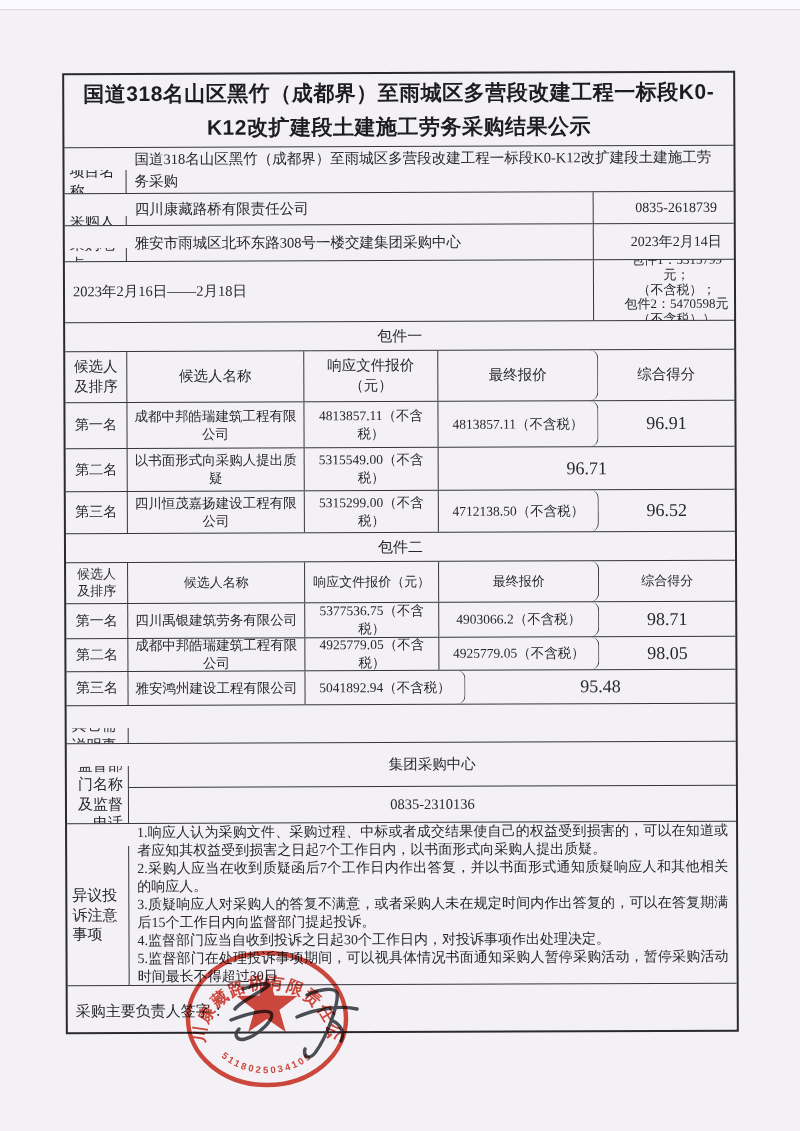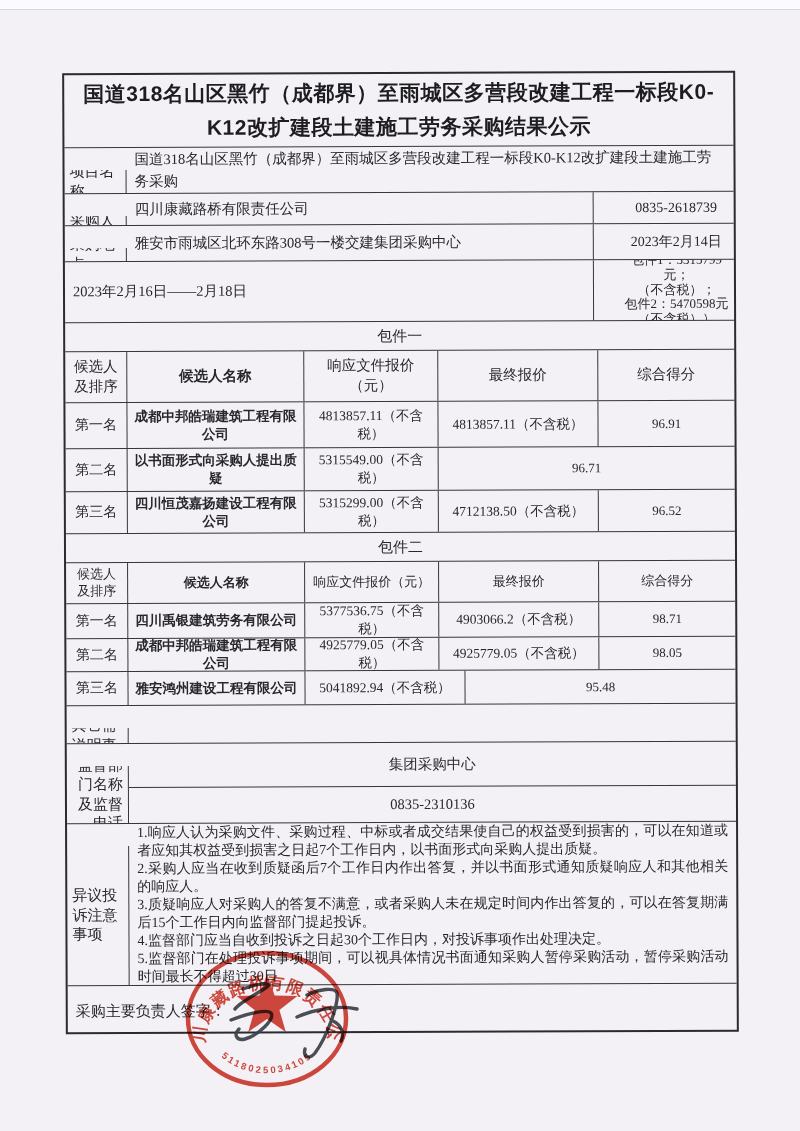--- a/index.html
+++ b/index.html
@@ -26,24 +26,24 @@
   .center{justify-content:center;text-align:center;}
   .pre{white-space:pre-line;font-family:Liberation Serif, serif;}
   .title-row{height:73px;display:flex;align-items:center;justify-content:center;border-bottom:1.5px solid #36363c;box-sizing:border-box;}
   .title-text{
     font-family:"Liberation Sans", sans-serif;font-weight:700;
     font-size:21px;line-height:1.6;text-align:center;letter-spacing:0.5px;color:#1d1d20;
     padding:0 14px;
   }
   .band{height:29px;font-size:15px;}
   .c-rank{width:62px;flex:0 0 62px;font-size:14px;word-break:break-all;padding:2px 5px;line-height:1.3;}
-  .c-name{width:177px;flex:0 0 177px;font-size:13.5px;padding:2px 3px;font-weight:bold;}
+  .c-name{width:177px;flex:0 0 177px;font-size:13.5px;padding:2px 3px;}
   .c-bid{width:134px;flex:0 0 134px;font-size:13.5px;padding:2px 3px;}
-  .c-final{width:160px;flex:0 0 160px;font-size:13.5px;padding:2px 3px;}
-  .c-score{flex:1;font-size:13px;}
+  .c-final{width:160px;flex:0 0 160px;font-size:13.5px;padding:2px 3px;border-radius:8px;}
+  .c-score{flex:1;font-size:18px;}
   .hdr{font-size:14.5px;line-height:1.35;}
   .hdr2{font-size:13px;line-height:1.3;}
   .subcol{flex:1;display:flex;flex-direction:column;}
   .subcell{box-sizing:border-box;display:flex;align-items:center;justify-content:center;font-size:14.5px;}
   .obj-text{flex:1;padding:3px 8px 2px 8px;display:flex;flex-direction:column;justify-content:center;align-items:stretch;}
   .obj-item{font-size:14px;line-height:1.28;text-align:justify;}
   .sig-row{position:relative;}
   .sig-label{font-size:15px;padding-left:8px;}
   .stamp-svg{position:absolute;left:183px;top:948px;z-index:6;mix-blend-mode:multiply;opacity:0.92;}
   .sig-svg{position:absolute;left:215px;top:965px;z-index:5;}

